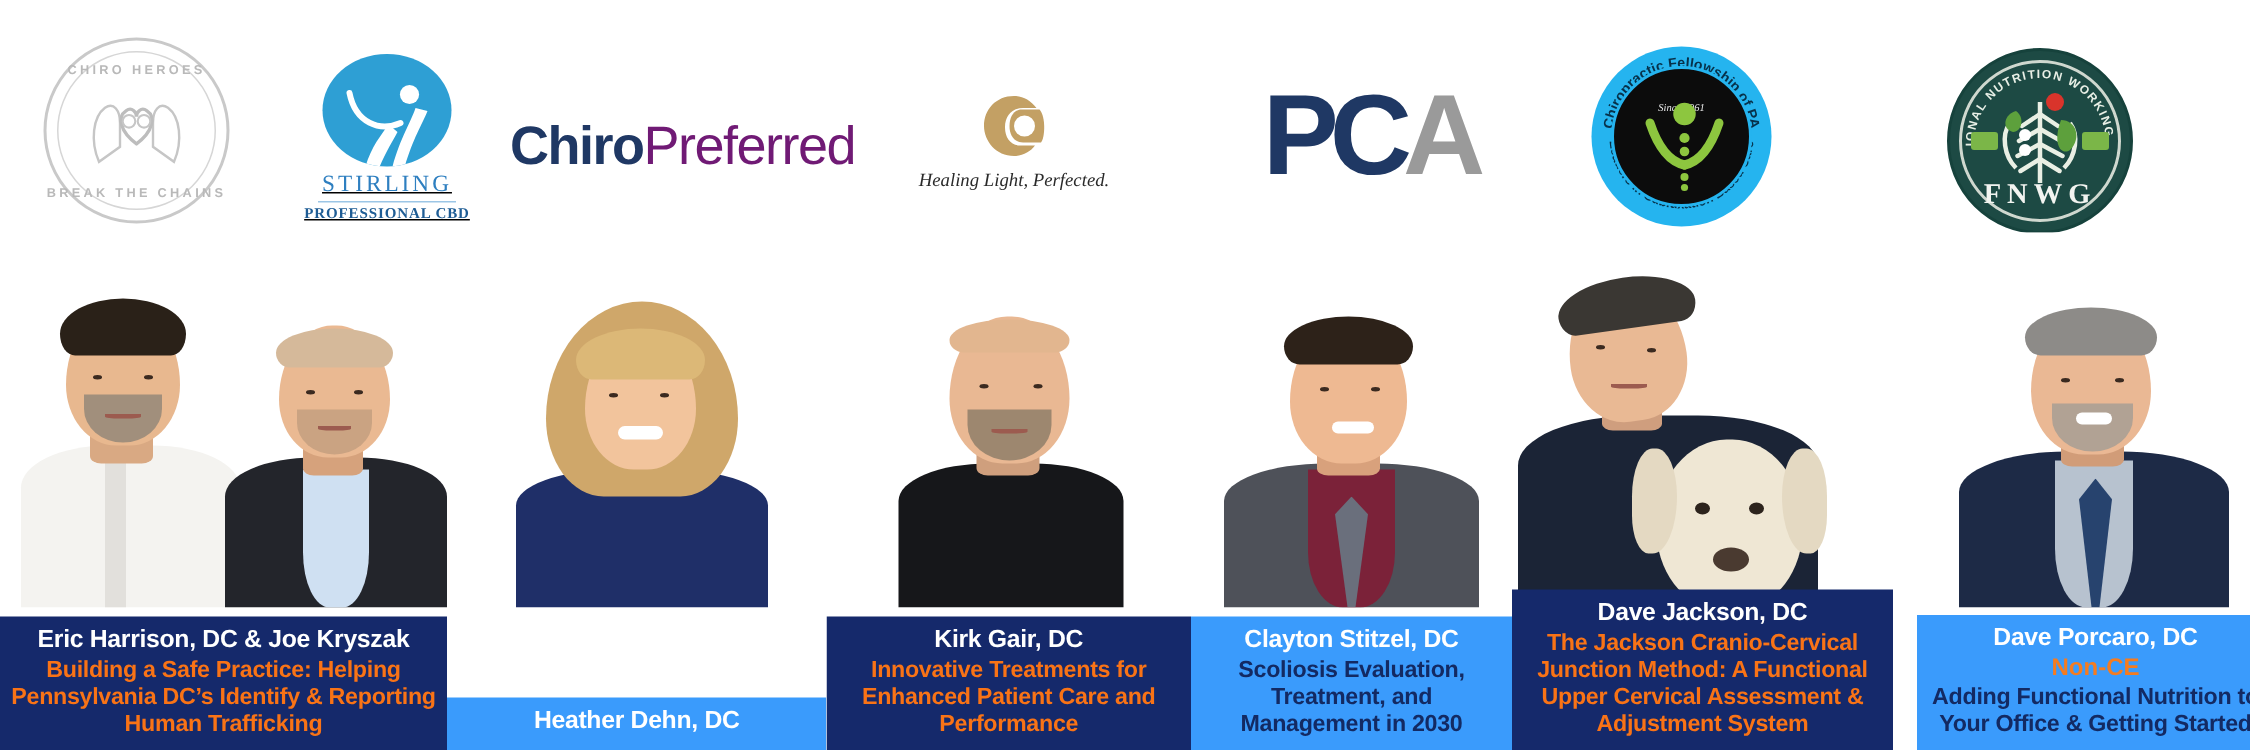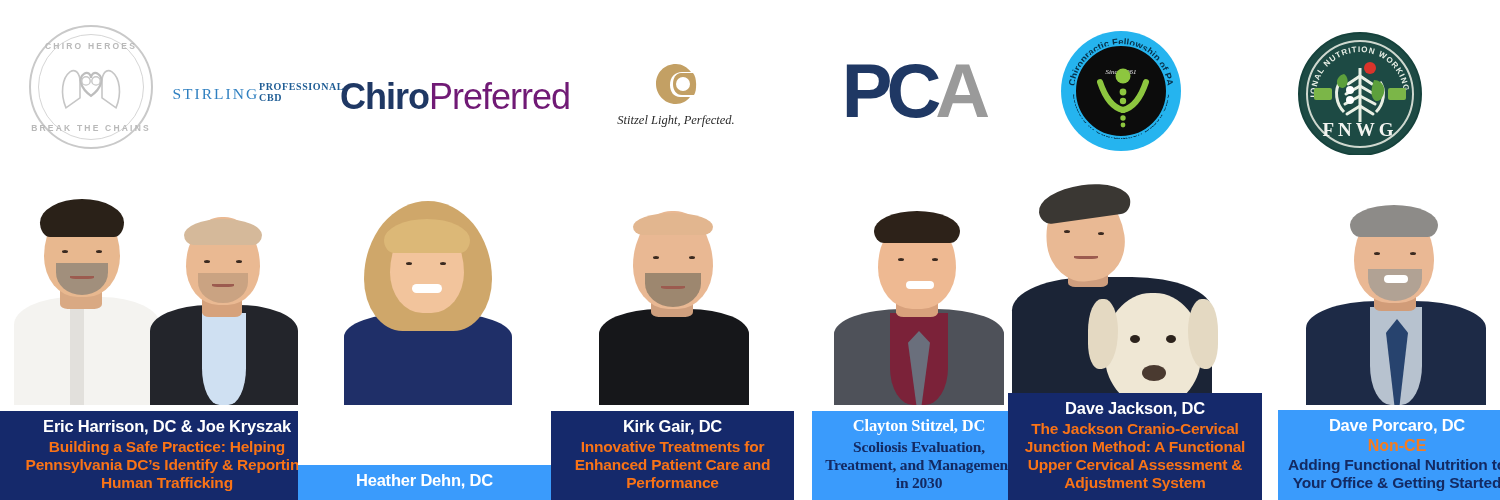--- a/index.html
+++ b/index.html
@@ -12,21 +12,21 @@
 
   
   .seal{width:120px;height:120px;border-radius:50%;border:2px solid #c9c9c9;position:relative;background:#fff;}
   .seal:before{content:"";position:absolute;left:7px;top:7px;right:7px;bottom:7px;border-radius:50%;border:1px solid #d6d6d6;}
   .seal-top,.seal-bot{position:absolute;left:0;right:0;text-align:center;font-size:8.5px;letter-spacing:2.2px;color:#b9b9b9;font-weight:700;}
   .seal-top{top:14px;}
   .seal-bot{bottom:14px;}
   .seal-heart{position:absolute;left:50%;top:50%;transform:translate(-50%,-52%);}
 
   
-  .stirling{}
+  .stirling{flex-direction:column;text-decoration:underline;}
   .stirling-circle{width:86px;height:86px;border-radius:50%;background:#2e9fd4;position:relative;overflow:hidden;}
   .stirling-figure{position:absolute;left:0;top:0;width:86px;height:86px;}
   .stirling-name{margin-top:3px;font-family:"Liberation Serif",serif;font-size:15.5px;letter-spacing:2px;color:#2e7fc0;font-weight:400;}
   .stirling-rule{width:92px;height:1px;background:#9cc6e6;margin:2px 0 2px;}
   .stirling-sub{font-family:"Liberation Serif",serif;font-size:10px;letter-spacing:.6px;color:#1f5d95;font-weight:700;}
 
   
   .cp{display:flex;align-items:center;gap:10px;}
   .cp-mark{width:44px;height:44px;position:relative;}
   .cp-word{font-size:36px;font-weight:700;letter-spacing:-1px;}
@@ -130,21 +130,21 @@
       </svg>
       <div class="cp-word"><span class="a">Chiro</span><span class="b">Preferred</span></div>
     </div>
 
     <div class="logo erch" style="left:606px;top:48px;width:140px;height:92px;">
       <svg class="erch-mark" viewBox="0 0 46 46">
         <path d="M23 3 C11 3,3 12,3 23 C3 33,11 43,23 43 C29 43,34 40,37 36 L27 36 C21 36,17 31,17 24 C17 16,22 11,29 11 L38 11 C34 6,29 3,23 3 Z" fill="#c3a064"></path>
         <path d="M40 12 L28 12 C23 12,20 17,20 23 C20 29,23 34,29 34 L41 34 C44 30,44 16,40 12 Z" fill="#c3a064"></path>
         <circle cx="30" cy="23" r="7" fill="#ffffff"></circle>
       </svg>
-      <div class="erch-sub">Stitzel Light, Perfected.</div>
+      <div class="erch-sub">Healing Light, Perfected.</div>
     </div>
 
     <div class="logo" style="left:818px;top:55px;width:190px;height:70px;">
       <div class="pca-word"><span class="p">PC</span><span class="a2">A</span></div>
     </div>
 
     <div class="logo" style="left:1058px;top:28px;width:126px;height:126px;">
       <div class="cfpa">
         <svg class="cfpa-arc" viewBox="0 0 120 120">
           <defs>
@@ -196,21 +196,21 @@
           <circle cx="50" cy="56" r="4" fill="#ffffff"></circle>
           <circle cx="50" cy="66" r="4" fill="#ffffff"></circle>
         </svg>
         <div class="fnwg-letters">FNWG</div>
       </div>
     </div>
   </div>
 
   <div class="panels">
 
-    <div class="panel" style="left:0;width:298px;padding-left:36px;">
+    <div class="panel" style="left:0;width:298px;">
       <div class="photo">
         <div class="person" style="left:10px;width:150px;height:250px;">
           <div class="torso" style="left:4px;bottom:0;width:146px;height:108px;background:#f4f3f0;"></div>
           <div class="shirt" style="left:60px;bottom:0;width:14px;height:100px;background:#e2e0dc;"></div>
           <div class="neck" style="left:50px;bottom:96px;width:42px;height:28px;background:#d9a983;"></div>
           <div class="head" style="left:34px;bottom:108px;width:76px;height:92px;background:#e8b88f;"></div>
           <div class="hair" style="left:30px;bottom:168px;width:84px;height:38px;background:#2a2118;"></div>
           <div class="eye" style="left:52px;bottom:152px;"></div>
           <div class="eye" style="left:86px;bottom:152px;"></div>
           <div class="beard" style="left:46px;bottom:110px;width:52px;height:32px;background:#8a8176;opacity:.75;"></div>
@@ -264,21 +264,21 @@
           <div class="beard" style="left:46px;bottom:98px;width:56px;height:34px;background:#8a7a67;opacity:.8;"></div>
           <div class="mouth" style="left:62px;bottom:116px;width:24px;"></div>
         </div>
       </div>
       <div class="caption cap-navy">
         <div class="cap-name">Kirk Gair, DC</div>
         <div class="cap-title t-blue">Innovative Treatments for Enhanced Patient Care and Performance</div>
       </div>
     </div>
 
-    <div class="panel" style="left:812px;width:214px;font-family:Liberation Serif, serif;">
+    <div class="panel" style="left:794px;width:214px;">
       <div class="photo">
         <div class="person" style="left:22px;width:170px;height:250px;">
           <div class="torso" style="left:0;bottom:0;width:170px;height:96px;background:#4e5159;"></div>
           <div class="shirt" style="left:56px;bottom:0;width:58px;height:92px;background:#7b2239;border-radius:0 0 40% 40%;"></div>
           <div class="tie" style="left:74px;bottom:0;width:22px;height:74px;background:#6a6f7c;"></div>
           <div class="neck" style="left:62px;bottom:88px;width:42px;height:26px;background:#d8a17c;"></div>
           <div class="head" style="left:44px;bottom:96px;width:78px;height:94px;background:#eeb992;"></div>
           <div class="hair" style="left:40px;bottom:162px;width:86px;height:32px;background:#2d2219;"></div>
           <div class="eye" style="left:64px;bottom:144px;"></div>
           <div class="eye" style="left:98px;bottom:144px;"></div>

